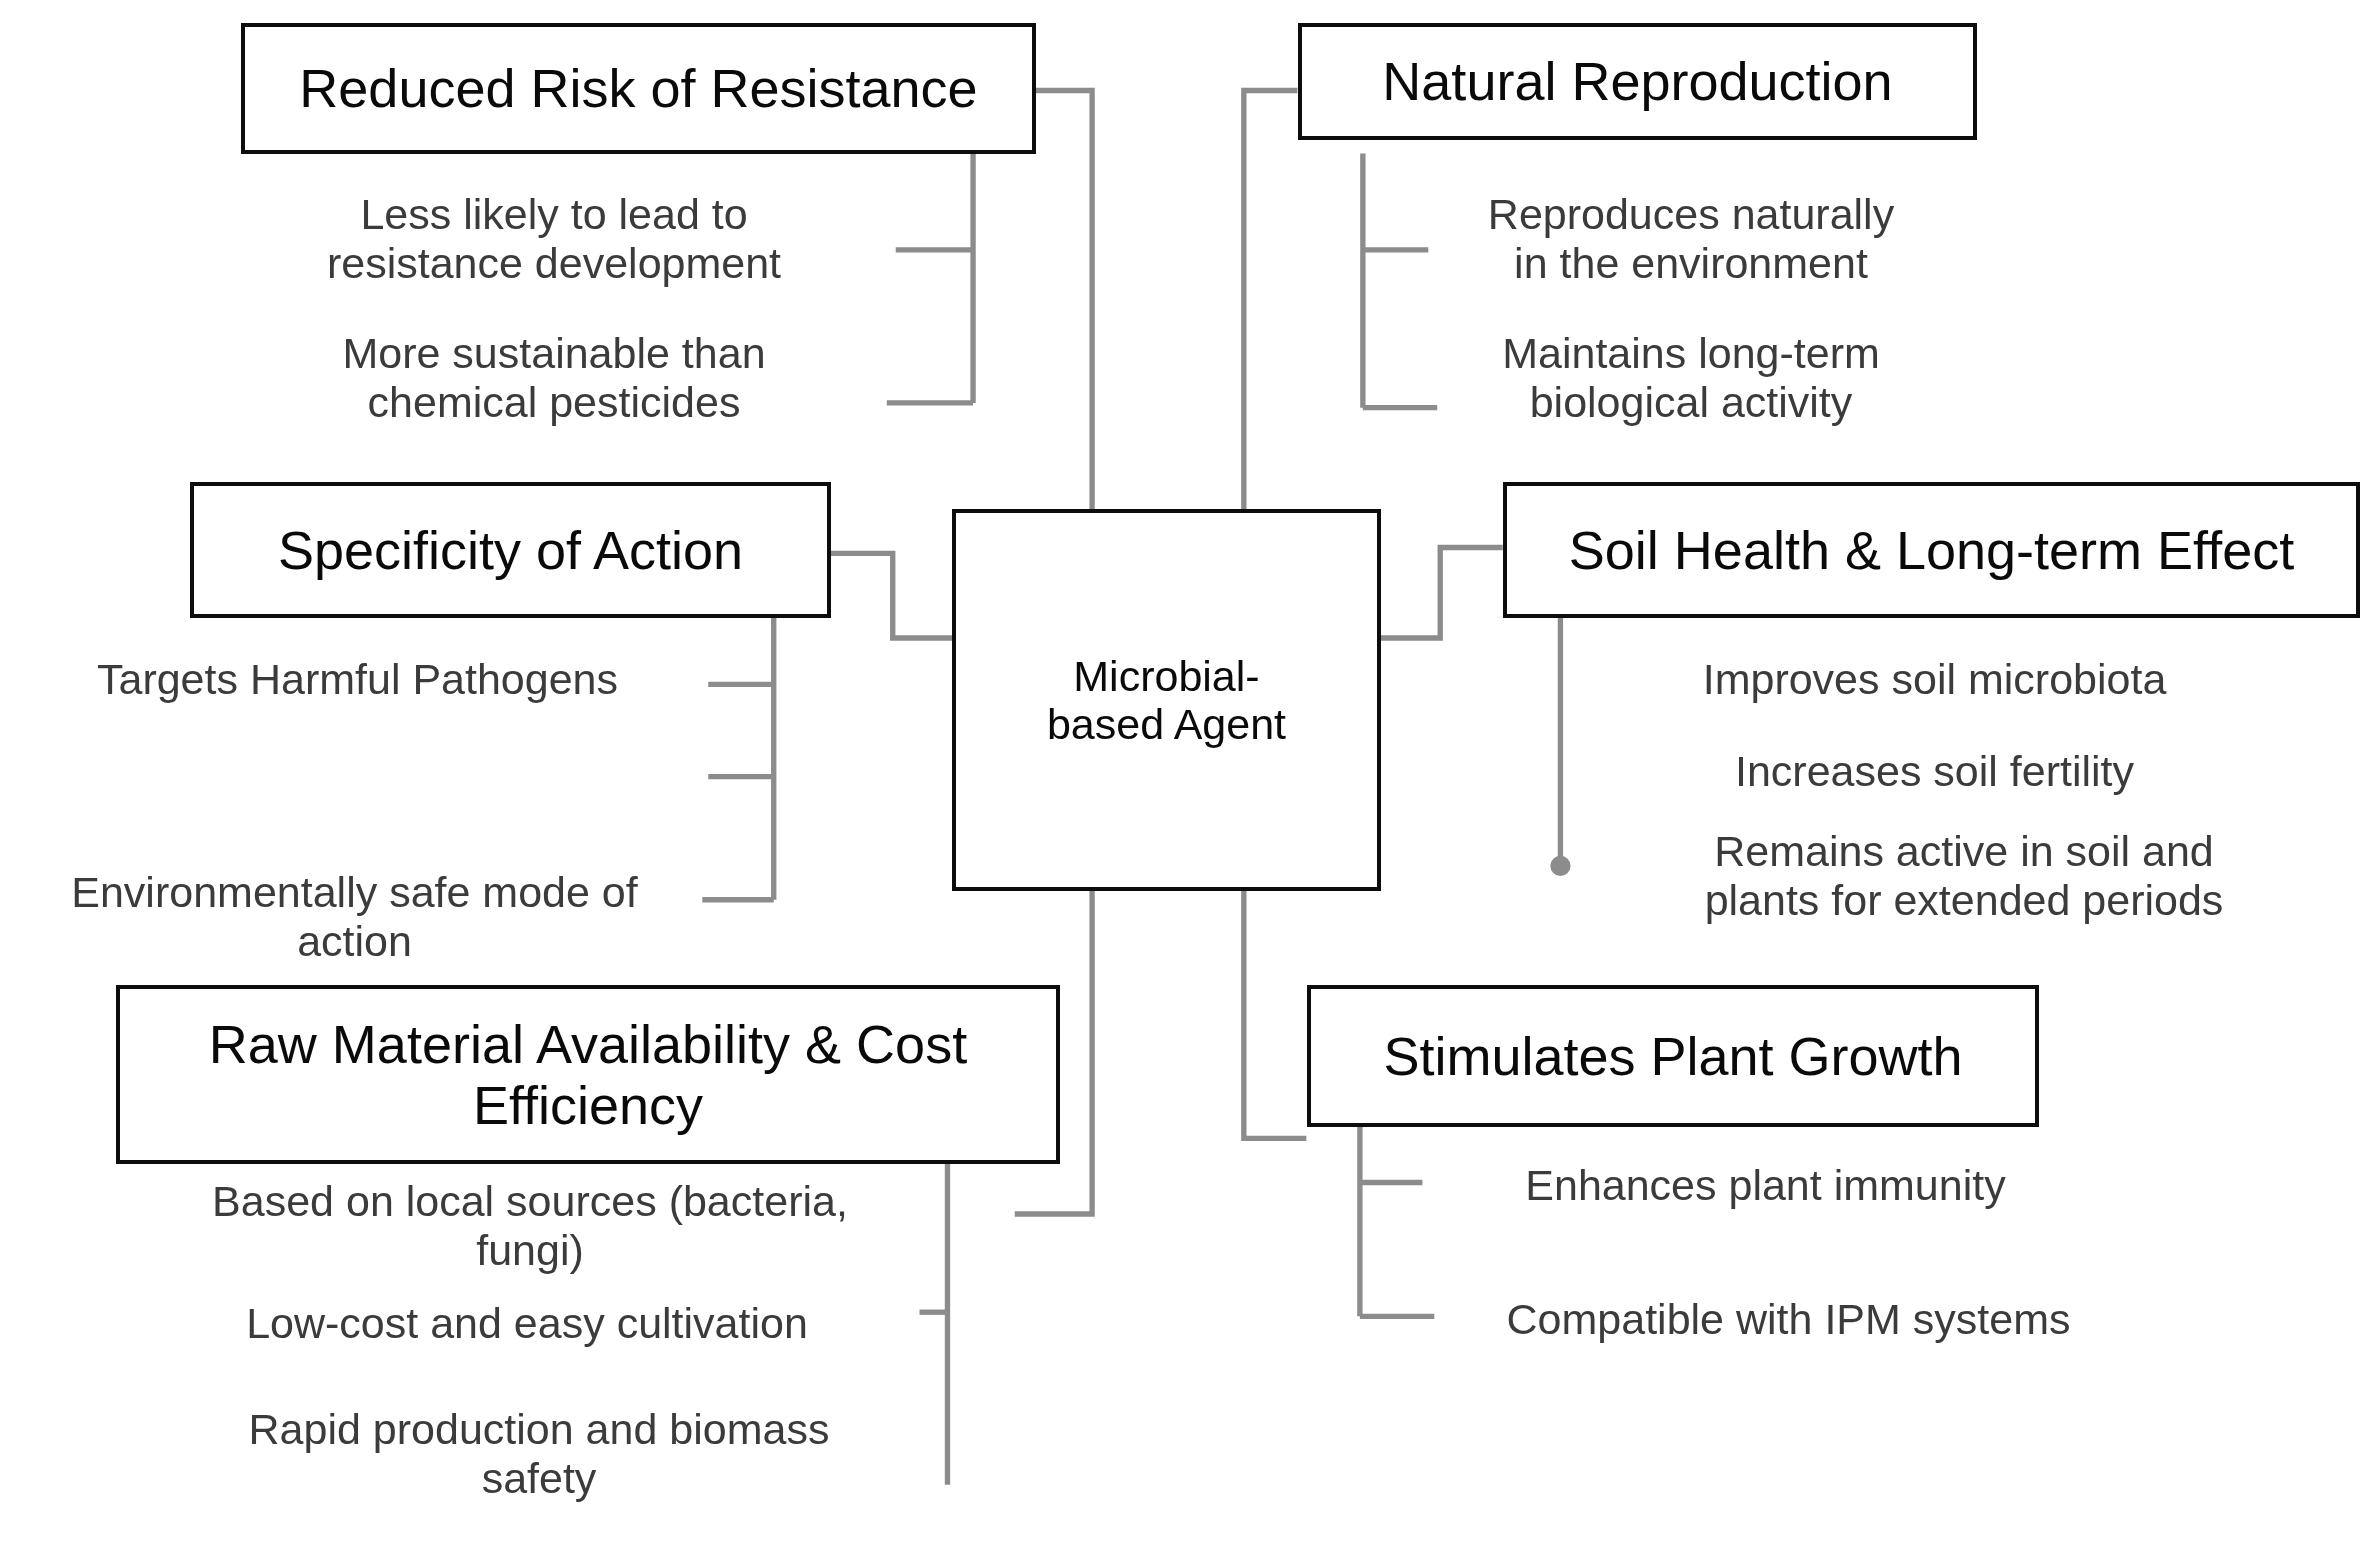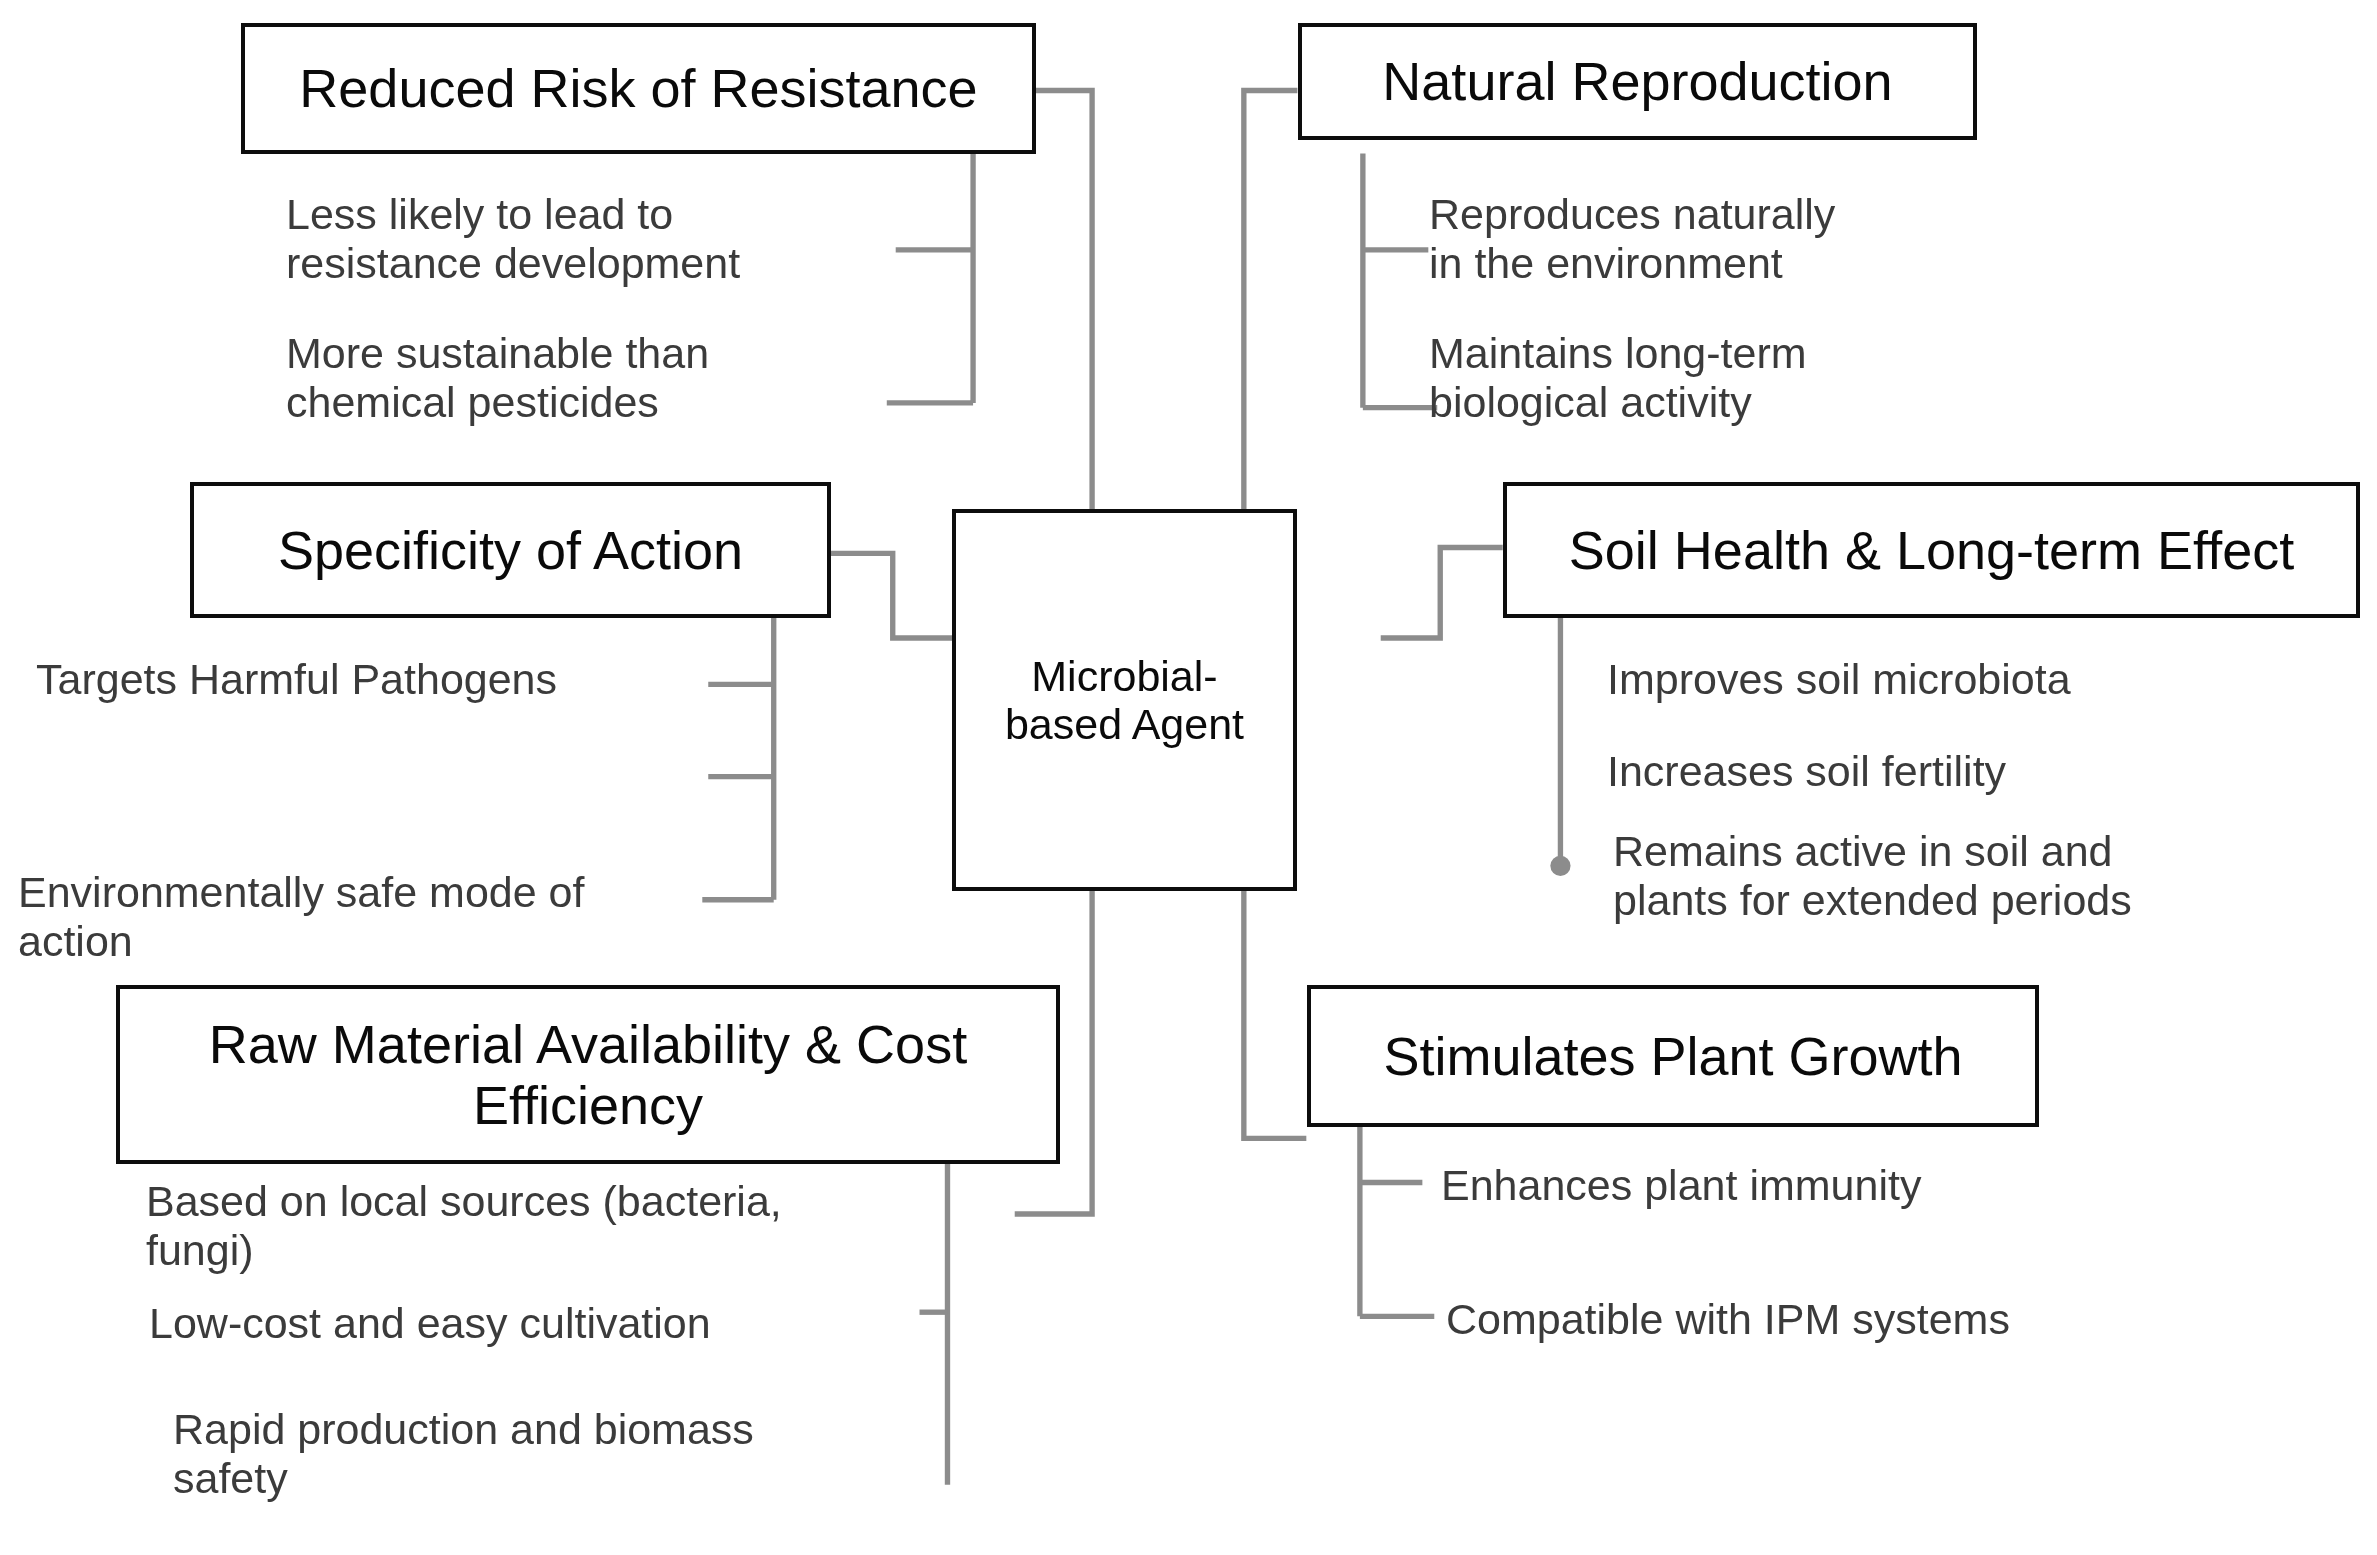--- a/index.html
+++ b/index.html
@@ -42,21 +42,21 @@
     border-width: 4.2px;
   }
   .leaf {
     position: absolute;
     color: #3b3b3b;
     font-size: 43px;
     line-height: 1.14;
     z-index: 2;
     white-space: pre-line;
   }
-  .leaf.ctr { text-align: left; }
+  .leaf.ctr { text-align: center; }
 </style>
 </head>
 <body>
 
 <div id="stage">
 
   <svg id="wires" viewBox="0 0 3994 2613">
     <g fill="none" stroke="#8c8c8c" stroke-width="9" stroke-linecap="butt">
 
       <path d="M1740 152 H1835 V1497"></path>
@@ -112,21 +112,21 @@
   <div class="leaf ctr" style="left:1429px; top:329px; width:524px;">Maintains long-term
 biological activity</div>
 
   <div class="node" style="left:190px; top:482px; width:641px; height:136px;">
     <span>Specificity of Action</span>
   </div>
   <div class="leaf ctr" style="left:36px; top:655px; width:643px;">Targets Harmful Pathogens</div>
   <div class="leaf ctr" style="left:18px; top:841px; width:673px;margin-top:27px;">Environmentally safe mode of
 action</div>
 
-  <div class="node center" style="left:952px; top:509px; width:345px; height:382px;">
+  <div class="node center" style="left:952px; top:509px; width:429px; height:382px;">
     <span style="white-space:pre-line;">Microbial-
 based Agent</span>
   </div>
 
   <div class="node" style="left:1503px; top:482px; width:857px; height:136px;">
     <span>Soil Health &amp; Long-term Effect</span>
   </div>
   <div class="leaf ctr" style="left:1607px; top:655px; width:655px;">Improves soil microbiota</div>
   <div class="leaf ctr" style="left:1607px; top:747px; width:655px;">Increases soil fertility</div>
   <div class="leaf ctr" style="left:1613px; top:827px; width:702px;">Remains active in soil and

